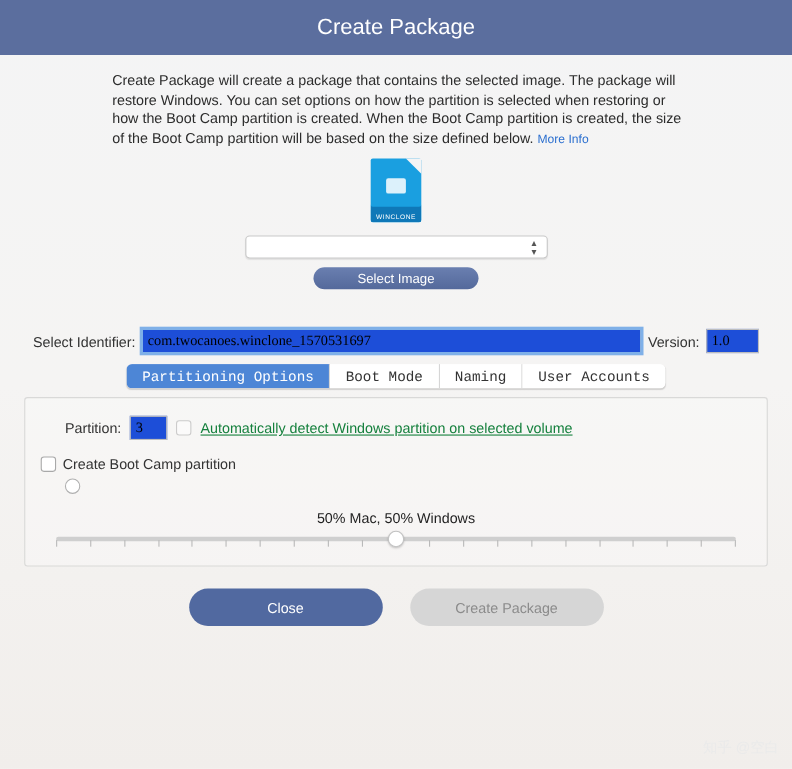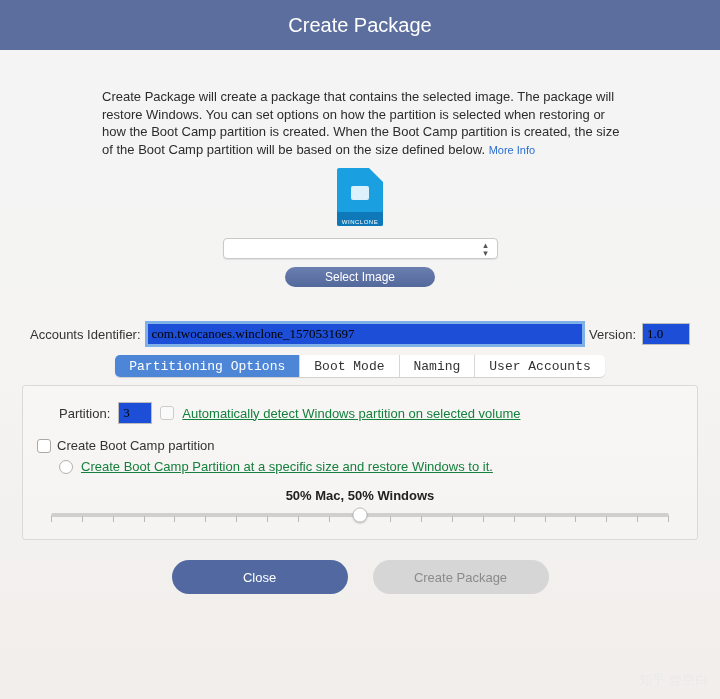--- a/index.html
+++ b/index.html
@@ -16,21 +16,21 @@
   .titlebar {
     background: #5b6e9e;
     color: #fff;
     height: 50px;
     display: flex;
     align-items: center;
     justify-content: center;
     font-size: 20px;
     font-weight: 400;
   }
-  .content { padding: 14px 22px 0 22px; margin-top: 24px; }
+  .content { padding: 14px 22px 0 22px; }
   .desc {
     font-size: 13px;
     line-height: 1.35;
     color: #2c2c2c;
     padding: 0 70px 0 80px;
   }
   .more-info {
     color: #2b6fcf;
     font-size: 11px;
     cursor: pointer;
@@ -120,21 +120,21 @@
     width:14px; height:14px; border:1px solid #a9a9a9; border-radius:3px; background:#fff;
     flex-shrink:0;
   }
   .radio{
     width:14px; height:14px; border:1px solid #b0b0b0; border-radius:50%; background:#fff;
     display:inline-flex; align-items:center; justify-content:center; flex-shrink:0;
   }
   .radio.on::after{content:""; width:6px; height:6px; border-radius:50%; background:#8a8a8a;}
   .sub{ padding-left:22px; display:flex; align-items:center; gap:8px; margin-bottom:14px;}
   .dim{ color:#15803d;text-decoration:underline; }
-  .slider-wrap{ margin-top:14px; text-align:center;font-weight:bold;}
+  .slider-wrap{ margin-top:14px; text-align:center;}
   .slider-label{ font-size:13px; margin-bottom:8px; color:#222;}
   .track{
     position:relative; height:4px; background:#cfcfcf; border-radius:2px;
     margin:10px 14px 0 14px;
   }
   .ticks{
     position:absolute; left:0; right:0; top:-4px; height:12px;
     display:flex; justify-content:space-between;
   }
   .ticks span{ width:1px; height:6px; background:#b9b9b9; display:block; margin-top:7px;}
@@ -186,21 +186,21 @@
           <span>▾</span>
       </div>
     </div>
   </div>
 
   <div class="select-img-row">
     <button class="pill-btn">Select Image</button>
   </div>
 
   <div class="id-row">
-    <span class="lbl">Accounts Identifier:</span>
+    <span class="lbl">Select Identifier:</span>
     <input class="tf focus" style="flex: 1 1 0%;" value="com.twocanoes.winclone_1570531697">
     <span class="lbl">Version:</span>
     <input class="tf" style="width: 48px;" value="1.0">
   </div>
 
   <div class="seg-row">
     <div class="seg">
       <div class="sel">Partitioning Options</div>
       <div>Boot Mode</div>
       <div>Naming</div>
@@ -216,21 +216,20 @@
       <div class="chk" style="opacity:.55"></div>
       <span class="dim">Automatically detect Windows partition on selected volume</span>
     </div>
 
     <div class="chk-row">
       <div class="chk"></div>
       <span>Create Boot Camp partition</span>
     </div>
     <div class="sub">
       <div class="radio"></div>
-      <span class="dim">Create Boot Camp Partition at a specific size and restore Windows to it.</span>
     </div>
 
     <div class="slider-wrap">
       <div class="slider-label">50% Mac, 50% Windows</div>
       <div class="track">
         <div class="ticks">
           <span></span>
             <span></span>
             <span></span>
             <span></span>

